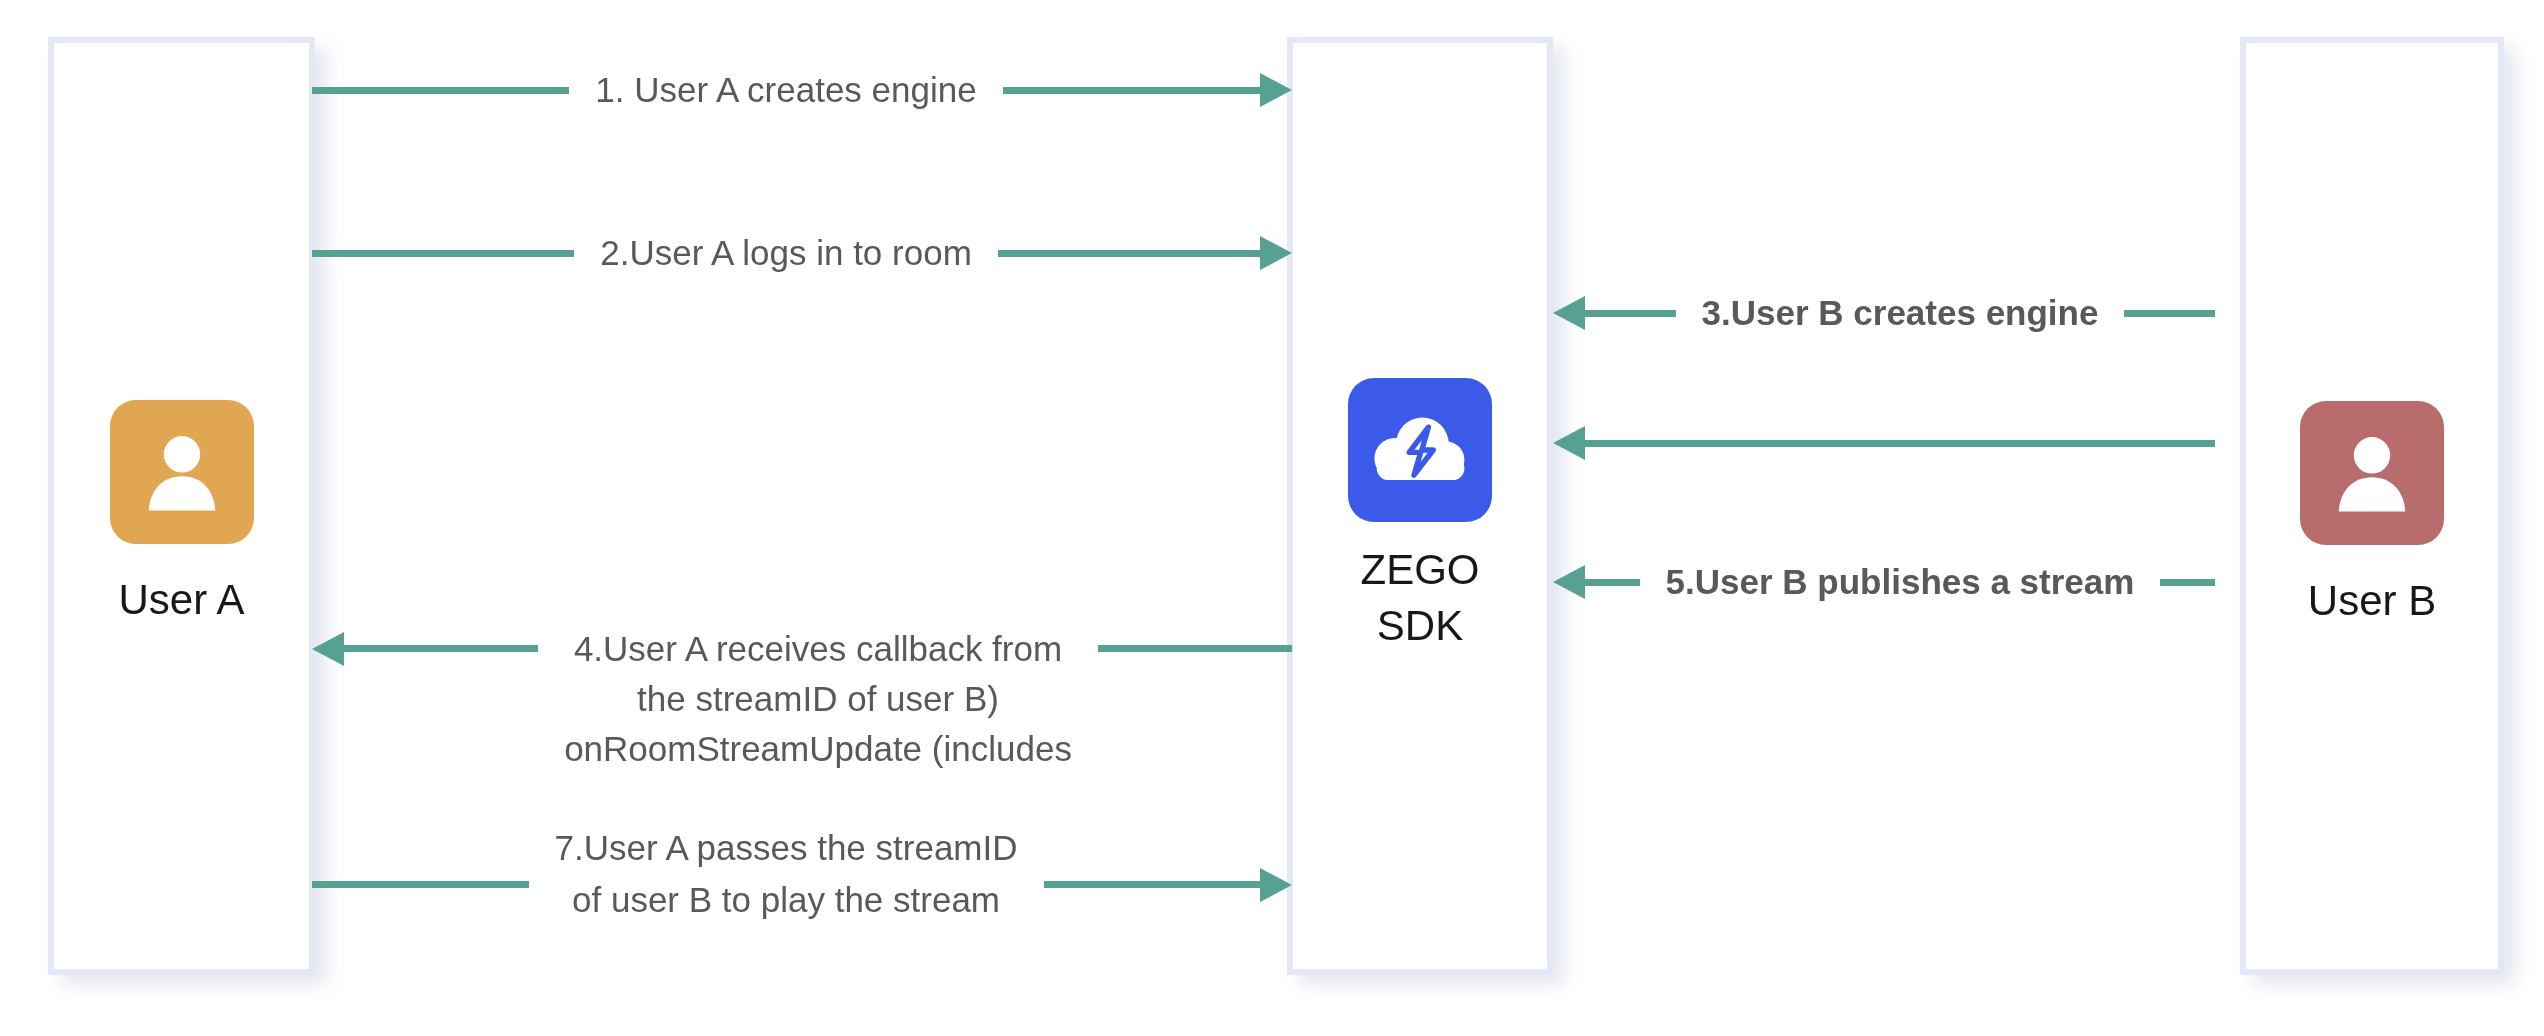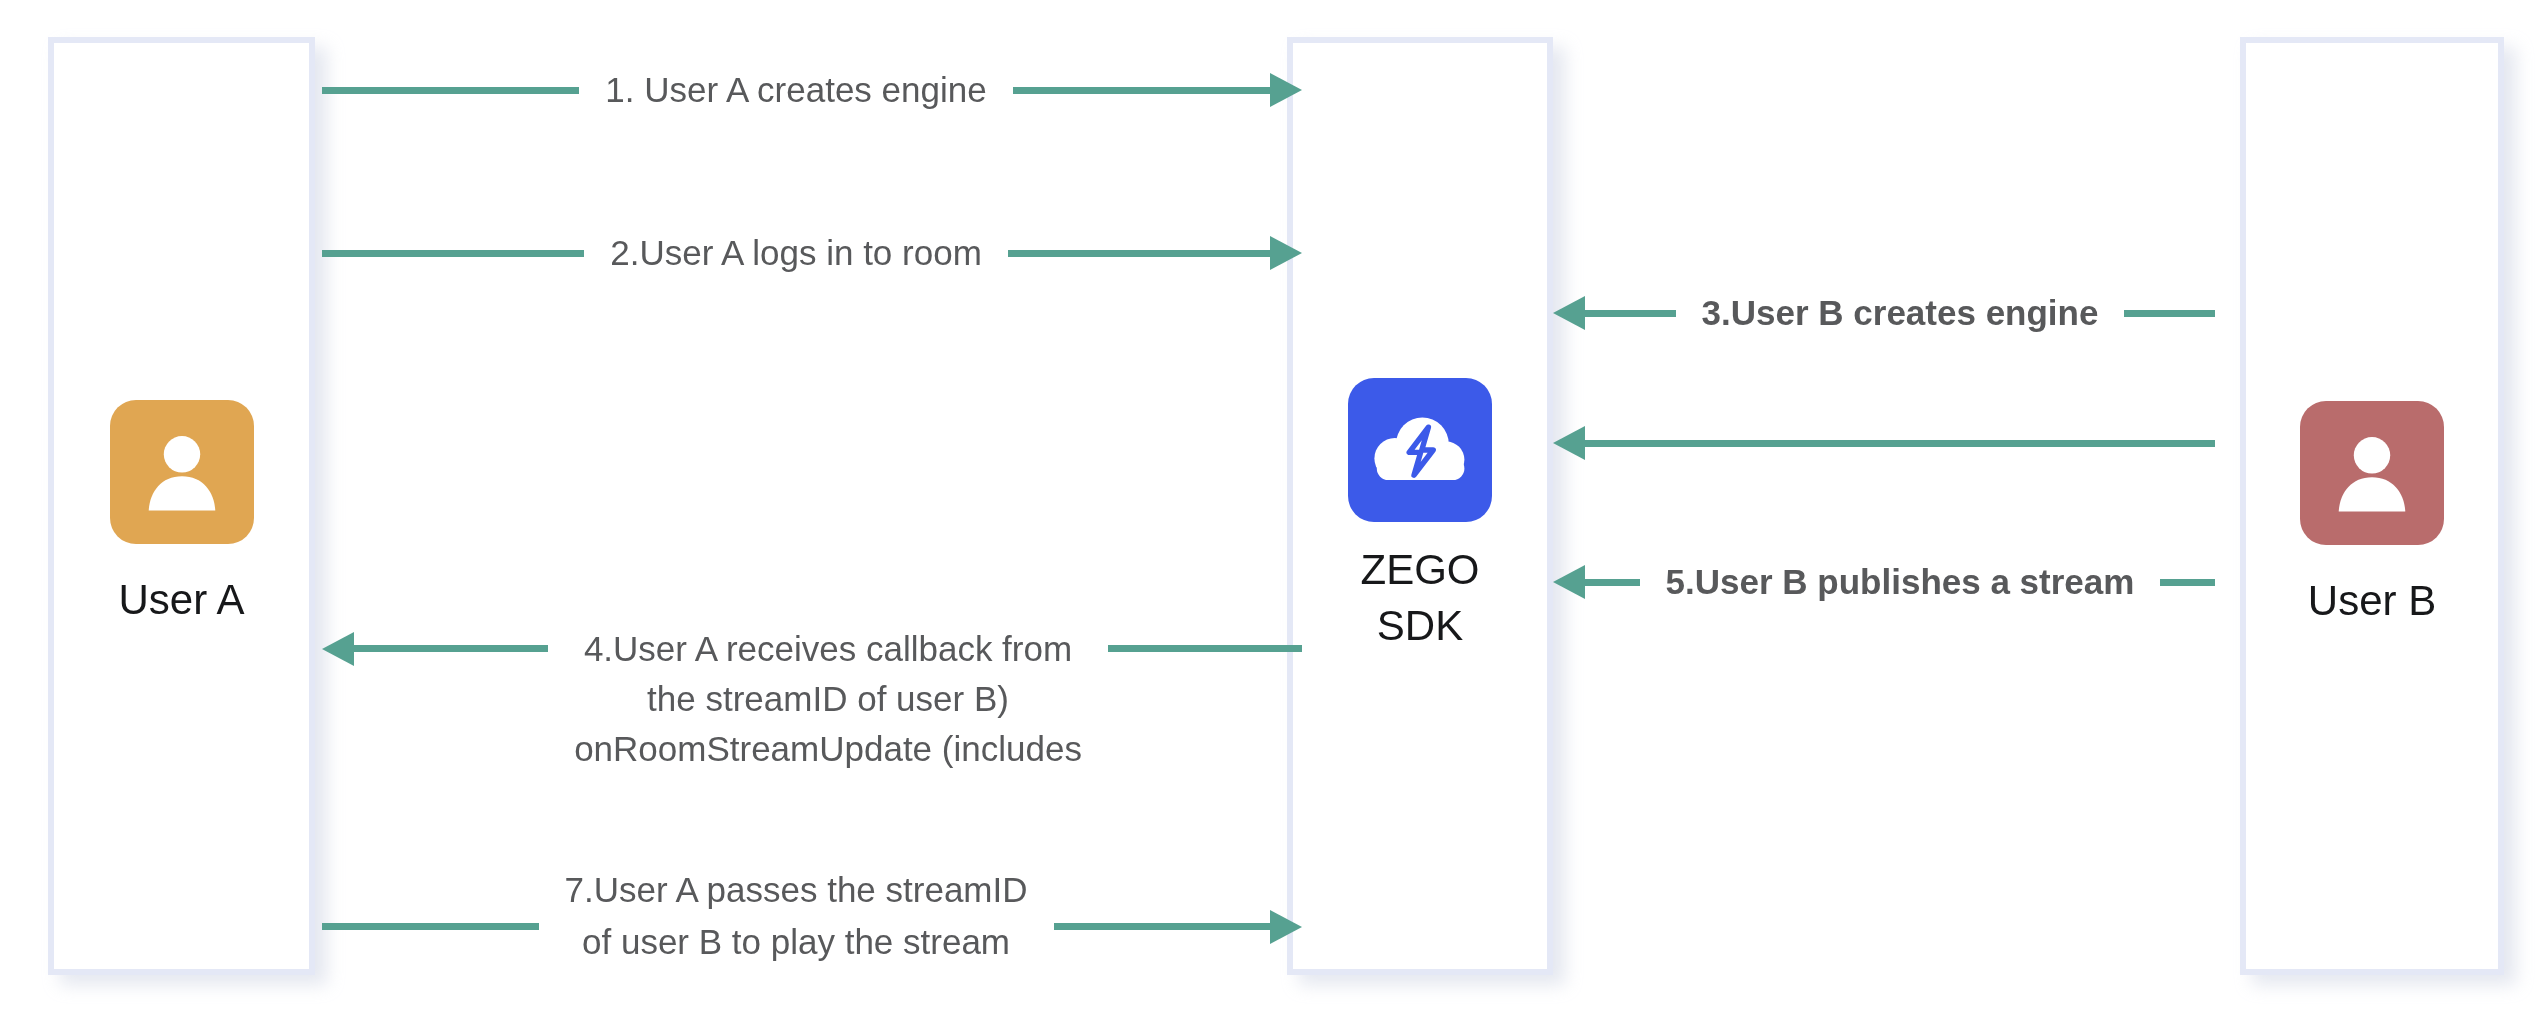--- a/index.html
+++ b/index.html
@@ -38,29 +38,29 @@
   .lane-label{
     position:absolute;width:100%;text-align:center;
     color:var(--label-text);font-size:42px;line-height:50px;
   }
   #lane-a .lane-label{top:532px;}
   #lane-b .lane-label{top:533px;}
   #lane-sdk .lane-label{top:499px;line-height:56px;}
 
   
   .msg{position:absolute;display:flex;align-items:center;}
-  .zoneA{left:322px;width:980px;}
+  .zoneA{left:312px;width:980px;}
   .zoneB{left:1553px;width:662px;font-weight:bold;}
   #m1{top:64px;height:52px;}
   #m2{top:227px;height:52px;}
   #m3{top:287px;height:52px;}
   #m4{top:417px;height:52px;}
   #m5{top:556px;height:52px;}
   #m6{top:624px;align-items:flex-start;}
-  #m7{top:822px;align-items:flex-start;margin-top:42px;}
+  #m7{top:822px;align-items:flex-start;}
 
   .seg{flex:1 1 auto;height:7px;background:var(--arrow-color);min-width:30px;}
   .tri-r{width:0;height:0;flex:0 0 auto;
     border-top:17px solid transparent;border-bottom:17px solid transparent;
     border-left:32px solid var(--arrow-color);}
   .tri-l{width:0;height:0;flex:0 0 auto;
     border-top:17px solid transparent;border-bottom:17px solid transparent;
     border-right:32px solid var(--arrow-color);}
 
   .msg-text{

